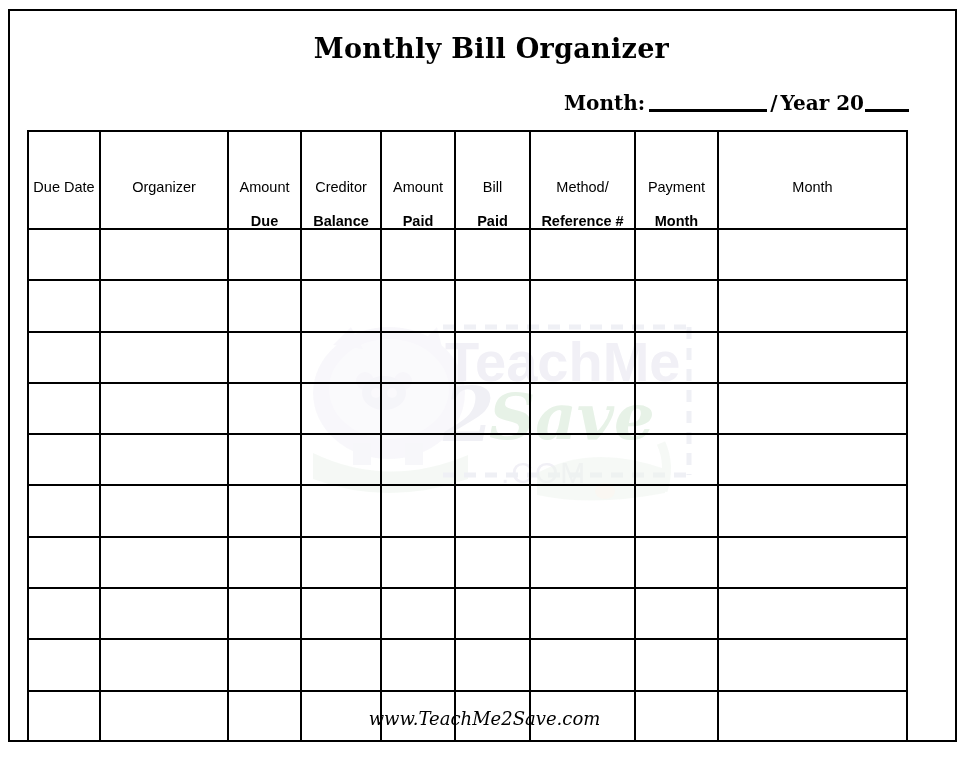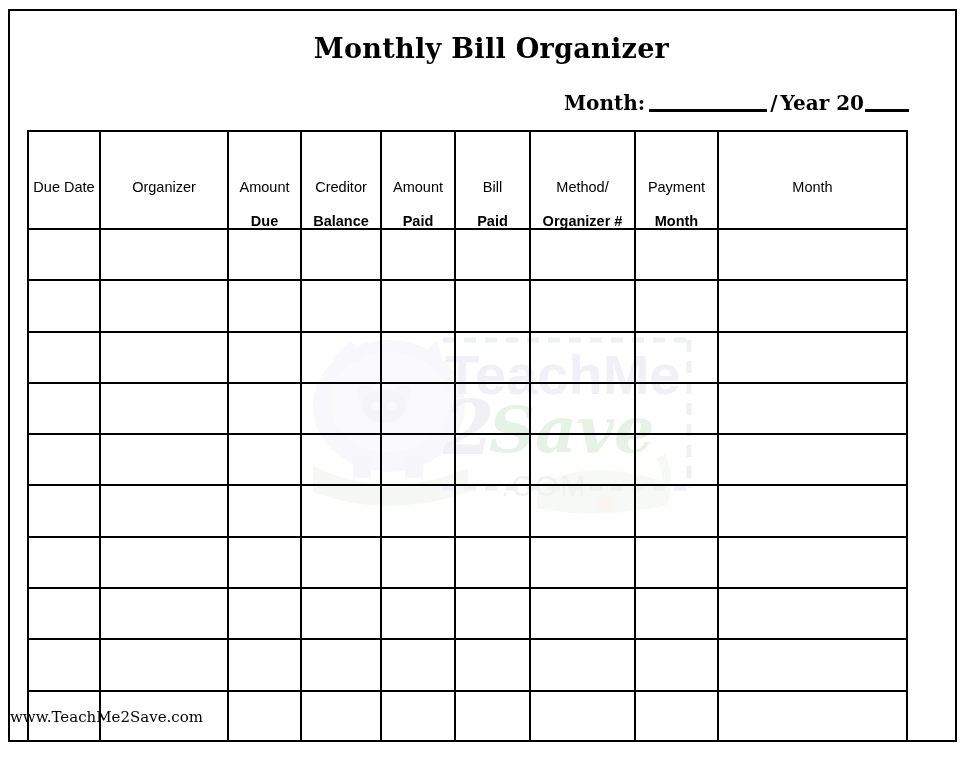--- a/index.html
+++ b/index.html
@@ -23,21 +23,21 @@
     border: 2px solid #000000;
     box-sizing: border-box;
     background: #ffffff;
     overflow: hidden;
   }
 
   
   #watermark {
     position: absolute;
     left: 283px;
-    top: 295px;
+    top: 282px;
     width: 410px;
     height: 215px;
     pointer-events: none;
     z-index: 0;
   }
   #watermark svg { display: block; width: 100%; height: 100%; }
 
   
   #doc-title {
     position: absolute;
@@ -123,25 +123,26 @@
   .c-method     { width: 105px; }
   .c-balance    { width: 83px; }
   .c-notes      { width: 189px; }
 
   
   #footer-url {
     position: absolute;
     left: 0;
     top: 697px;
     width: 949px;
-    text-align: left;
+    text-align: center;
     font-family: "DejaVu Serif", "Liberation Serif", serif;
-    font-size: 15px;
+    font-size: 18px;
     color: #000000;
     z-index: 3;
+    font-style: italic;
   }
 </style>
 </head>
 <body>
 
 <div id="page">
 
   <div id="watermark">
     <svg viewBox="0 0 410 215" xmlns="http://www.w3.org/2000/svg">
       <g opacity="0.55">
@@ -225,21 +226,21 @@
           </th>
         <th>
             <span class="hdr-wrap">
           <span class="hdr-l1">Bill</span>
           <span class="hdr-l2">Paid</span>
             </span>
           </th>
         <th>
             <span class="hdr-wrap">
           <span class="hdr-l1">Method/</span>
-          <span class="hdr-l2">Organizer #</span>
+          <span class="hdr-l2">Reference #</span>
             </span>
           </th>
         <th>
             <span class="hdr-wrap">
           <span class="hdr-l1">Payment</span>
           <span class="hdr-l2">Month</span>
             </span>
           </th>
         <th>
             <span class="hdr-wrap">

